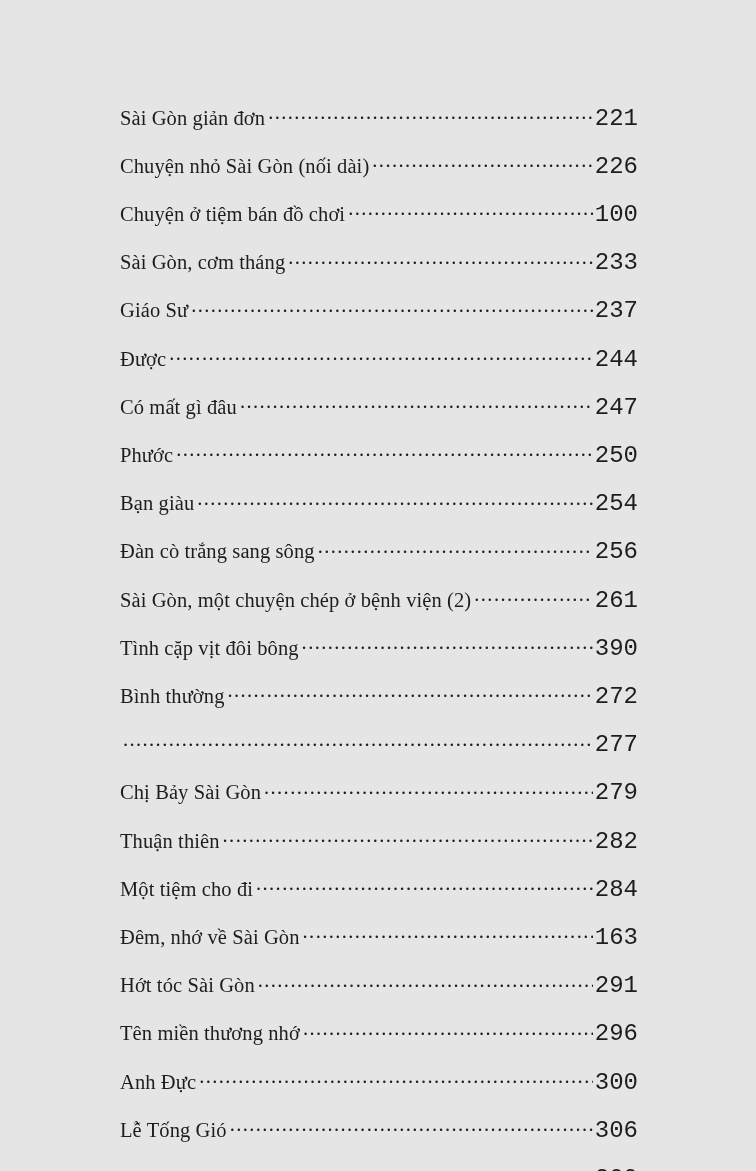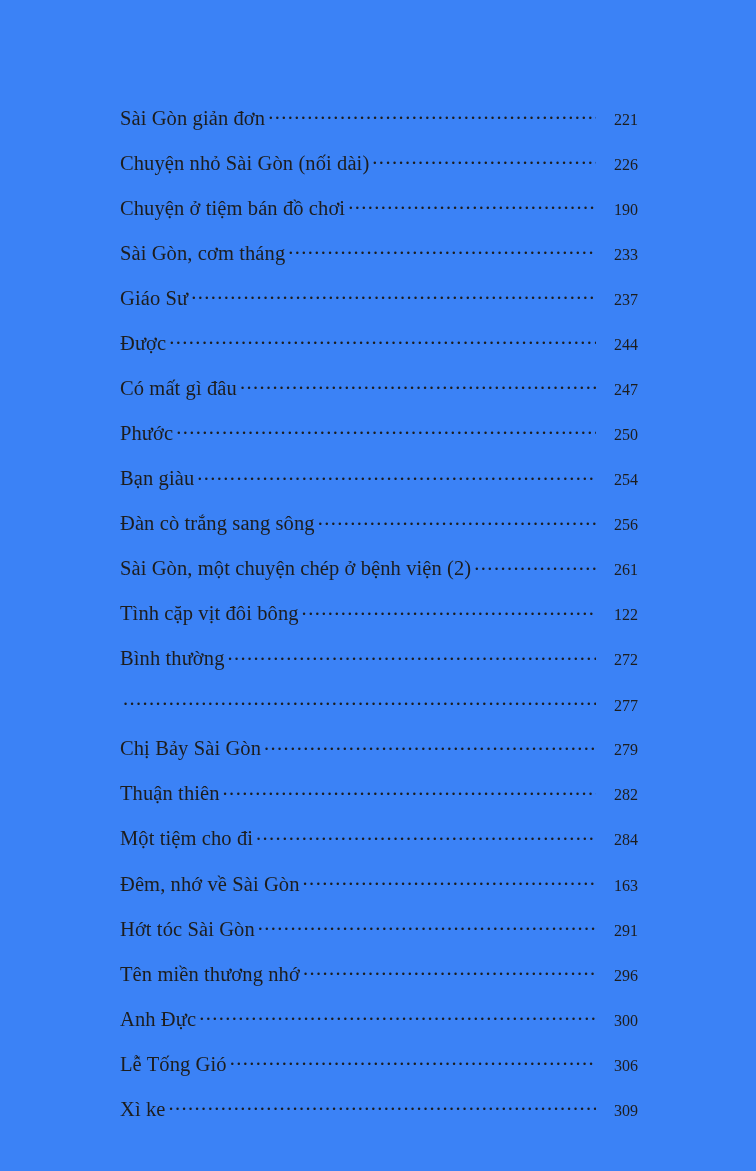--- a/index.html
+++ b/index.html
@@ -12,21 +12,21 @@
     background: #ffffff;
     font-family: "Liberation Serif", serif;
     color: #1a1a1a;
     overflow: hidden;
   }
   .page {
     position: relative;
     width: 756px;
     height: 1171px;
     box-sizing: border-box;
-    background: #3b82f6;
+    background: #e5e5e5;
   }
   .toc {
     position: absolute;
     left: 120px;
     top: 104px;
     width: 518px;
   }
   .toc-entry {
     display: flex;
     align-items: baseline;
@@ -56,44 +56,45 @@
     color: #1d1d1d;
     white-space: nowrap;
     position: absolute;
     bottom: 0.02em;
     left: 0;
     width: 200%;
   }
   .toc-page {
     flex: 0 0 auto;
     min-width: 40px;
-    text-align: right;
-    font-size: 16px;
+    text-align: left;
+    font-size: 24px;
     color: #1d1d1d;
+    font-family: Liberation Mono, monospace;
   }
 </style>
 </head>
 <body>
 
 <div class="page">
   <div class="toc" id="toc-list">
       <div class="toc-entry">
         <span class="toc-title">Sài Gòn giản đơn</span>
         <span class="toc-dots"></span>
         <span class="toc-page">221</span>
       </div>
       <div class="toc-entry">
         <span class="toc-title">Chuyện nhỏ Sài Gòn (nối dài)</span>
         <span class="toc-dots"></span>
         <span class="toc-page">226</span>
       </div>
       <div class="toc-entry">
         <span class="toc-title">Chuyện ở tiệm bán đồ chơi</span>
         <span class="toc-dots"></span>
-        <span class="toc-page">190</span>
+        <span class="toc-page">100</span>
       </div>
       <div class="toc-entry">
         <span class="toc-title">Sài Gòn, cơm tháng</span>
         <span class="toc-dots"></span>
         <span class="toc-page">233</span>
       </div>
       <div class="toc-entry">
         <span class="toc-title">Giáo Sư</span>
         <span class="toc-dots"></span>
         <span class="toc-page">237</span>
@@ -124,21 +125,21 @@
         <span class="toc-page">256</span>
       </div>
       <div class="toc-entry">
         <span class="toc-title">Sài Gòn, một chuyện chép ở bệnh viện (2)</span>
         <span class="toc-dots"></span>
         <span class="toc-page">261</span>
       </div>
       <div class="toc-entry">
         <span class="toc-title">Tình cặp vịt đôi bông</span>
         <span class="toc-dots"></span>
-        <span class="toc-page">122</span>
+        <span class="toc-page">390</span>
       </div>
       <div class="toc-entry">
         <span class="toc-title">Bình thường</span>
         <span class="toc-dots"></span>
         <span class="toc-page">272</span>
       </div>
       <div class="toc-entry">
         <span class="toc-dots"></span>
         <span class="toc-page">277</span>
       </div>

